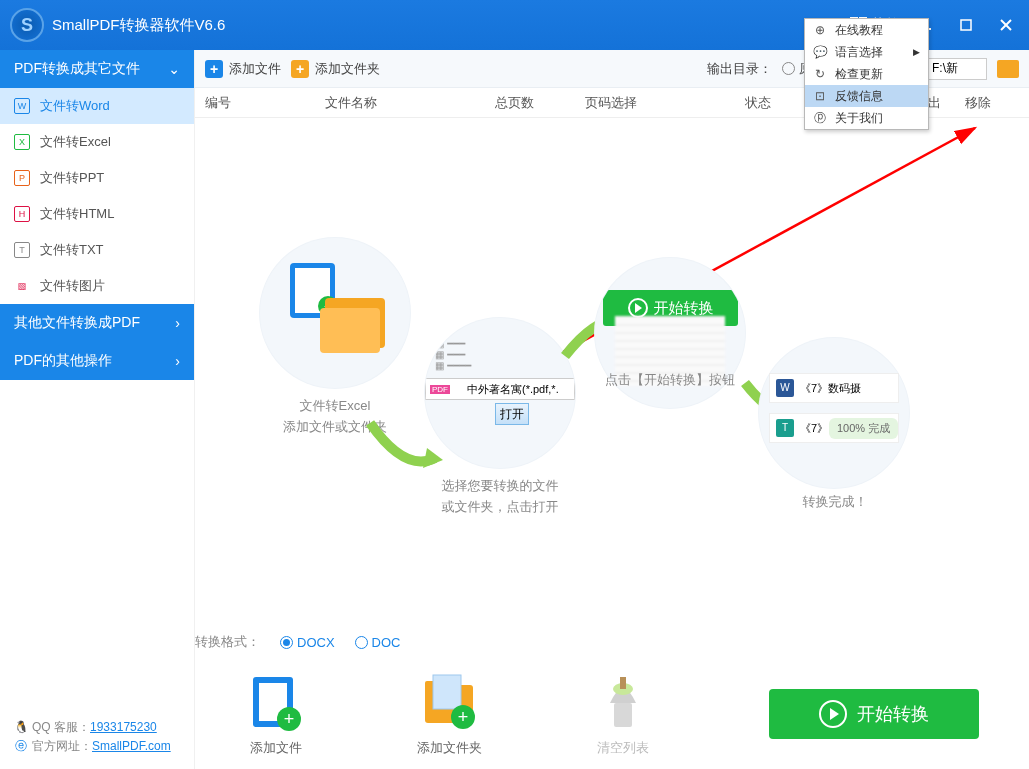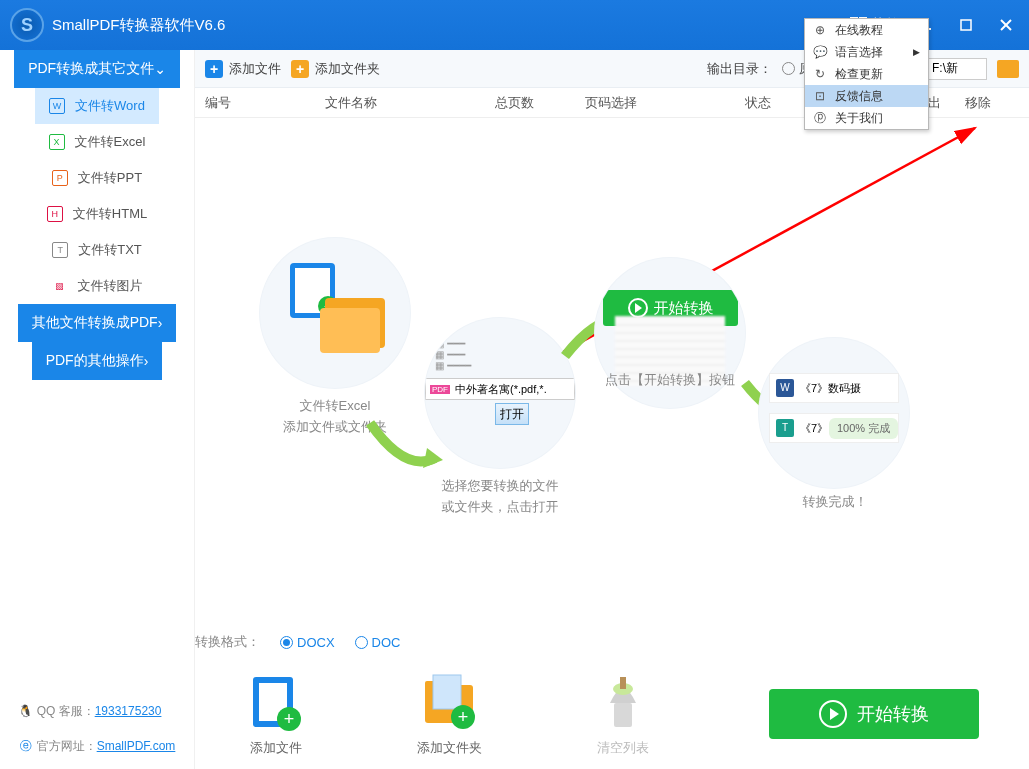--- a/index.html
+++ b/index.html
@@ -8,21 +8,21 @@
 .titlebar { height: 50px; background: linear-gradient(to bottom, #1b7ae0, #1472d8); display: flex; align-items: center; padding: 0 10px; color: #fff; }
 .logo { width: 34px; height: 34px; border-radius: 50%; border: 2px solid #5aa3e8; display: flex; align-items: center; justify-content: center; margin-right: 8px; background: radial-gradient(circle, #0a5bb0, #1472d8); font-weight: bold; font-size: 18px; color: #9ed1ff; }
 .app-title { font-size: 15px; }
 .title-right { margin-left: auto; display: flex; align-items: center; gap: 14px; }
 .title-menu-btn { display: flex; align-items: center; gap: 4px; font-size: 14px; cursor: pointer; }
 .title-grid { display: grid; grid-template-columns: 8px 8px; grid-template-rows: 8px 8px; gap: 1px; }
 .title-grid span { background: #fff; }
 .win-btn { cursor: pointer; padding: 2px 6px; }
 
 .body-row { display: flex; height: calc(100% - 50px); }
-.sidebar { width: 195px; display: flex; flex-direction: column; background: #fff; border-right: 1px solid #f0f0f0; align-items: center; }
+.sidebar { width: 195px; display: flex; flex-direction: column; background: #fff; border-right: 1px solid #f0f0f0; }
 .side-header { height: 38px; background: #1a86e8; color: #fff; display: flex; align-items: center; justify-content: space-between; padding: 0 14px; font-size: 14px; cursor: pointer; }
 .side-item { height: 36px; display: flex; align-items: center; padding: 0 14px; gap: 10px; font-size: 13px; color: #555; cursor: pointer; }
 .side-item.active { background: #d3eaff; color: #1a86e8; }
 .side-icon { width: 16px; height: 16px; border: 1px solid currentColor; display: flex; align-items: center; justify-content: center; font-size: 9px; border-radius: 2px; }
 .side-foot { margin-top: auto; padding: 14px; font-size: 12px; color: #888; }
 .side-foot a { color: #1a86e8; text-decoration: underline; }
 .qq-icon, .ie-icon { display: inline-block; width: 14px; text-align: center; margin-right: 4px; }
 
 .main { flex: 1; display: flex; flex-direction: column; position: relative; }
 .toolbar { height: 38px; background: #f6f9fc; display: flex; align-items: center; padding: 0 10px; gap: 10px; font-size: 13px; color: #444; border-bottom: 1px solid #e9eef3; }
@@ -139,21 +139,21 @@
       </div>
     <div class="side-header">
       <span>其他文件转换成PDF</span>
       <span>›</span>
     </div>
     <div class="side-header">
       <span>PDF的其他操作</span>
       <span>›</span>
     </div>
     <div class="side-foot">
-      <div style="margin-bottom:18px"><span class="qq-icon" style="color:#1a86e8">🐧</span><span>QQ 客服：</span><a>1933175230</a></div>
+      <div style="margin-bottom:2px"><span class="qq-icon" style="color:#1a86e8">🐧</span><span>QQ 客服：</span><a>1933175230</a></div>
       <div><span class="ie-icon" style="color:#1a86e8">ⓔ</span><span>官方网址：</span><a>SmallPDF.com</a></div>
     </div>
   </div>
 
   <div class="main">
     <div class="toolbar">
       <div class="tool-btn">
           <div class="sq blue">+</div>
           <span>添加文件</span>
         </div>
@@ -215,21 +215,21 @@
           <path d="M62,30 L78,42 L58,50 z" fill="#8fd14f"></path>
         </svg>
 
       <div class="circle" style="left:230px;top:200px">
         <div style="padding:20px 10px;font-size:10px;color:#999">
             <div>▦ ━━━</div>
             <div>▦ ━━━</div>
             <div>▦ ━━━━</div>
           </div>
         <div style="position:absolute;top:60px;left:0;width:150px;background:#fff;border:1px solid #ccc;height:22px;font-size:11px;display:flex;align-items:center;padding:0 4px">
-            <span style="background:#ec4899;color:#fff;font-size:8px;padding:0 2px;margin-right:5px">PDF</span>
+            <span style="background:#ec4899;color:#fff;font-size:8px;padding:0 2px;margin-right:17px">PDF</span>
             <span>中外著名寓(*.pdf,*.</span>
           </div>
         <div style="position:absolute;top:85px;left:70px;width:34px;height:22px;border:1px solid #7ab8e8;background:linear-gradient(#e8f3fd,#c4e0f8);font-size:12px;text-align:center;line-height:20px">打开</div>
       </div>
       <div class="caption" style="left:225px;top:358px">
         <div>选择您要转换的文件</div>
           <div>或文件夹，点击打开</div>
       </div>
       <svg class="arrow-curve" style="left:365px;top:188px" width="80" height="60">
           <path d="M5,50 Q40,5 70,15" stroke="#8fd14f" stroke-width="10" fill="none"></path>

